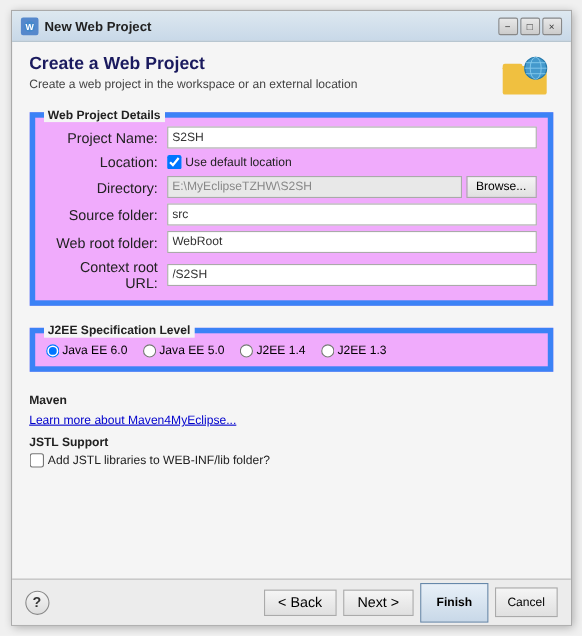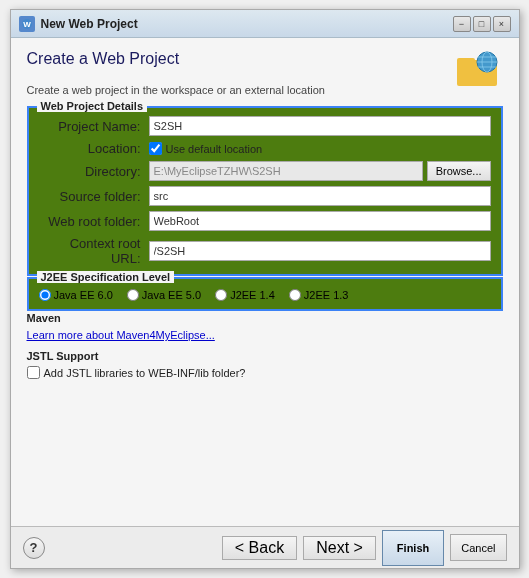--- a/index.html
+++ b/index.html
@@ -77,39 +77,39 @@
     .header-row {
       display: flex;
       align-items: flex-start;
       margin-bottom: 10px;
     }
     .header-text {
       flex: 1;
     }
     .page-title {
       font-size: 16px;
-      font-weight: normal;
+      font-weight: bold;
       color: #1a1a5e;
-      margin-bottom: 16px;
+      margin-bottom: 3px;
     }
     .page-subtitle {
       font-size: 11px;
       color: #444;
     }
     .header-icon {
       width: 48px;
       height: 42px;
       margin-left: 8px;
       flex-shrink: 0;
     }
     .section-group {
-      border: 2px solid #3b82f6;
+      border: 5px solid #3b82f6;
       padding: 8px 10px;
-      margin-bottom: 1px;
-      background: #4d7c0f;
+      margin-bottom: 20px;
+      background: #f0abfc;
       position: relative;
     }
     .section-label {
       position: absolute;
       top: -8px;
       left: 8px;
       background: #f5f5f5;
       padding: 0 4px;
       font-size: 11px;
       font-weight: bold;
@@ -236,21 +236,21 @@
       align-items: center;
       justify-content: center;
       font-size: 13px;
       font-weight: bold;
       cursor: pointer;
       color: #333;
     }
     .nav-btn {
       height: 24px;
       padding: 0 12px;
-      font-size: 16px;
+      font-size: 13px;
       background: linear-gradient(to bottom, #f5f5f5, #e0e0e0);
       border: 1px solid #aaa;
       cursor: pointer;
     }
     .finish-btn {
       height: 36px;
       padding: 0 14px;
       font-size: 11px;
       background: linear-gradient(to bottom, #e8f0f8, #c8d8e8);
       border: 1px solid #6688aa;

